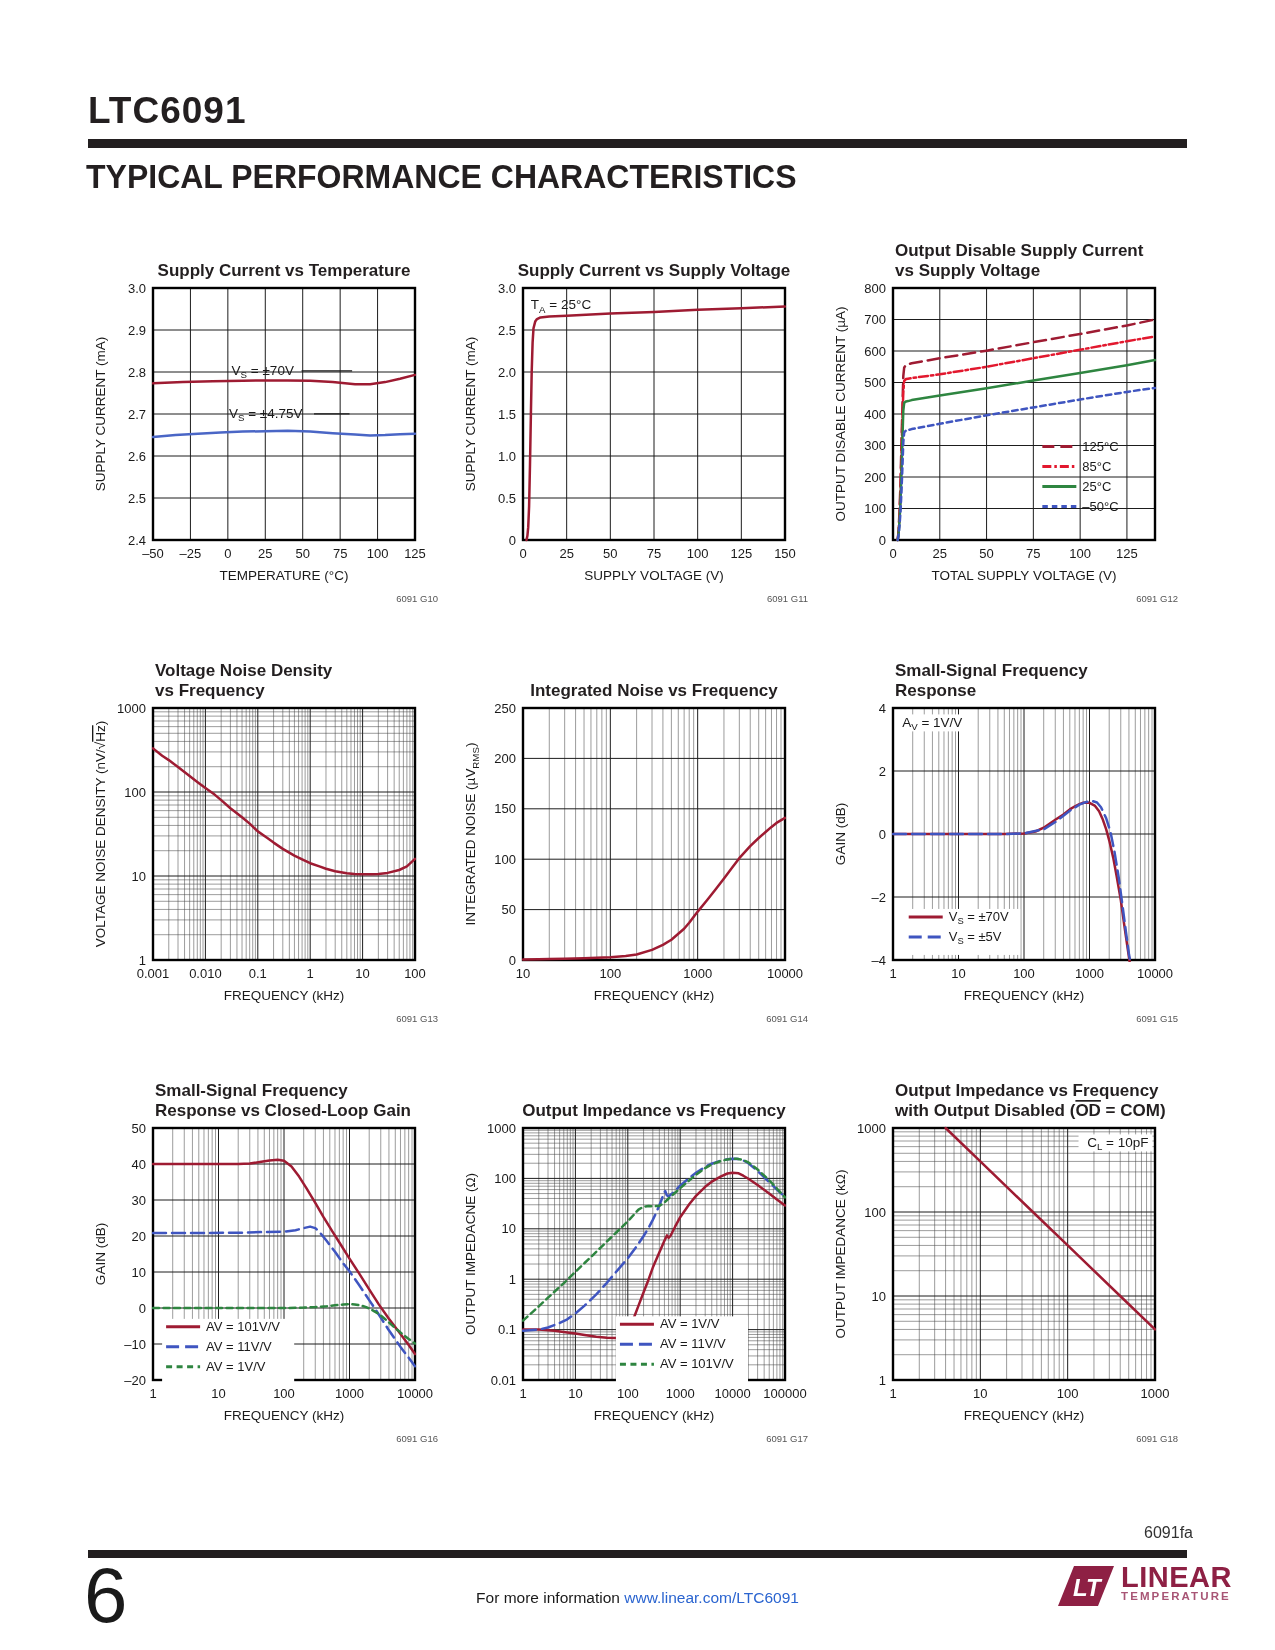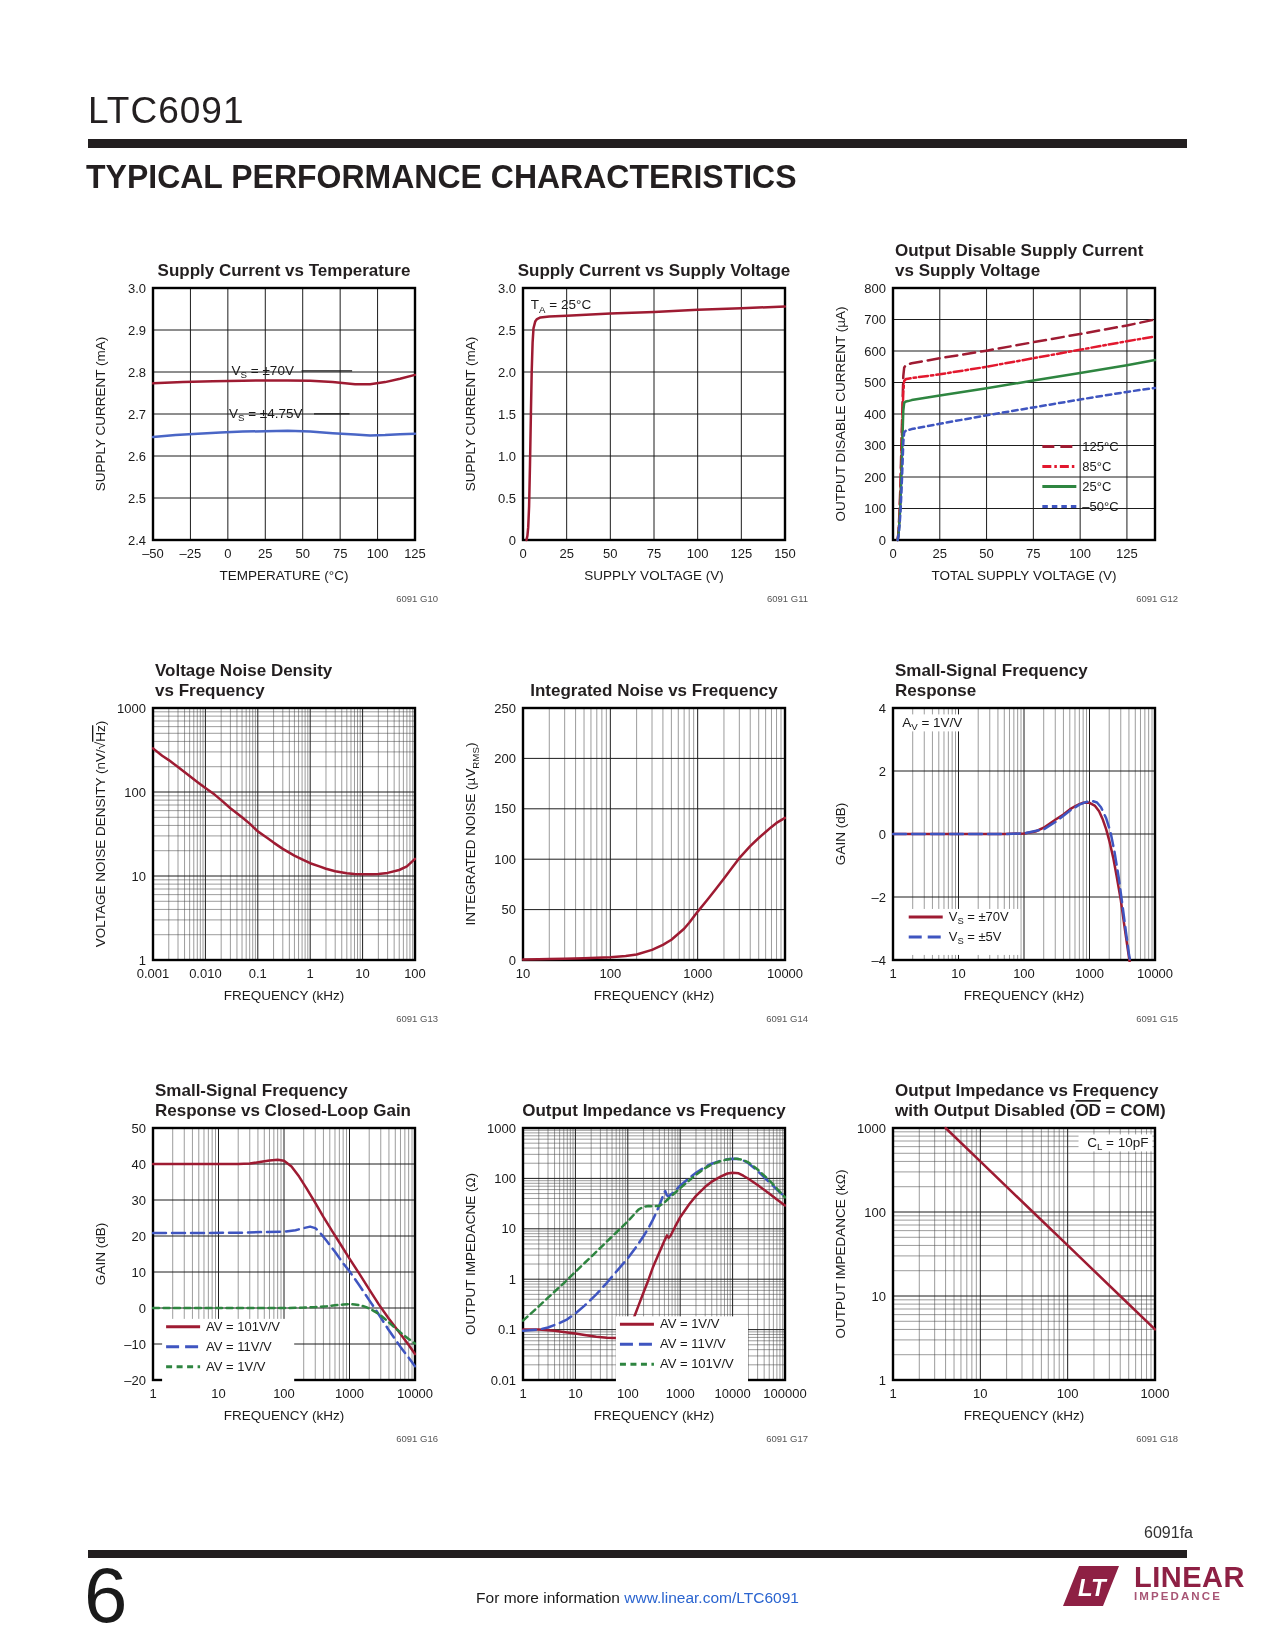--- a/index.html
+++ b/index.html
@@ -1,29 +1,29 @@
 <!DOCTYPE html>
 <html><head>
 <meta charset="utf-8">
 <style>
   html,body{margin:0;padding:0;background:#ffffff;}
   body{width:1275px;height:1650px;position:relative;font-family:"Liberation Sans",sans-serif;color:#231f20;}
   .page{position:absolute;inset:0;background:#fff;}
-  .part-number{position:absolute;left:88px;top:90px;font-size:37px;font-weight:400;letter-spacing:1px;color:#231f20;}
+  .part-number{position:absolute;left:88px;top:90px;font-size:37px;font-weight:700;letter-spacing:1px;color:#231f20;}
   .header-rule{position:absolute;left:88px;top:139px;width:1099px;height:9px;background:#231f20;}
   .section-title{position:absolute;left:86px;top:157px;margin:0;font-size:32px;font-weight:800;letter-spacing:0px;color:#231f20;transform:scaleY(1.06);transform-origin:top left;}
   .charts-grid{position:absolute;left:85px;top:226px;display:grid;grid-template-columns:repeat(3,355px);column-gap:15px;row-gap:32px;}
   figure.chart{margin:4px;width:355px;height:380px;}
   svg{overflow:visible;display:block;}
   .doc-code{position:absolute;right:82px;top:1524px;font-size:16px;color:#333;}
   .footer-rule{position:absolute;left:88px;top:1550px;width:1099px;height:8px;background:#231f20;}
   .page-number{position:absolute;left:84px;top:1556px;font-size:78px;font-weight:400;color:#1a1a1a;line-height:1;}
   .footer-center{position:absolute;left:0;top:1589px;width:100%;text-align:center;font-size:15.5px;color:#1a1a1a;}
   .footer-link{text-decoration:none;}
-  .logo{position:absolute;right:30px;top:1563px;display:flex;align-items:flex-start;gap:14px;}
+  .logo{position:absolute;right:43px;top:1563px;display:flex;align-items:flex-start;gap:6px;}
   .logo-text{display:flex;flex-direction:column;line-height:1;}
   .logo-line1{font-size:29px;font-weight:800;letter-spacing:0.5px;}
   .logo-line2{font-size:11.5px;font-weight:700;letter-spacing:2.1px;margin-top:-1px;}
 </style>
 </head>
 <body>
 
 <div class="page">
   <div class="part-number">LTC6091</div>
   <div class="header-rule"></div>
@@ -815,16 +815,16 @@
   <div class="footer-center">
     <span>For more information </span><a href="#" class="footer-link" id="footer-link" style="color: rgb(42, 100, 208);">www.linear.com/LTC6091</a>
   </div>
   <div class="logo">
     <svg width="58" height="46" viewBox="0 0 58 46">
       <polygon id="logo-mark-shape" points="17,3 57,3 41,43 1,43" fill="#8e2044"></polygon>
       <text x="16" y="33" font-size="24" font-weight="bold" font-style="italic" fill="#ffffff" font-family="Liberation Sans, sans-serif">LT</text>
     </svg>
     <div class="logo-text">
       <span class="logo-line1" id="logo-line1" style="color: rgb(142, 32, 68);">LINEAR</span>
-      <span class="logo-line2" id="logo-line2" style="color: rgb(168, 85, 117);">IMPEDANCE</span>
+      <span class="logo-line2" id="logo-line2" style="color: rgb(168, 85, 117);">TEMPERATURE</span>
     </div>
   </div>
 </div>
 
 </body></html>

